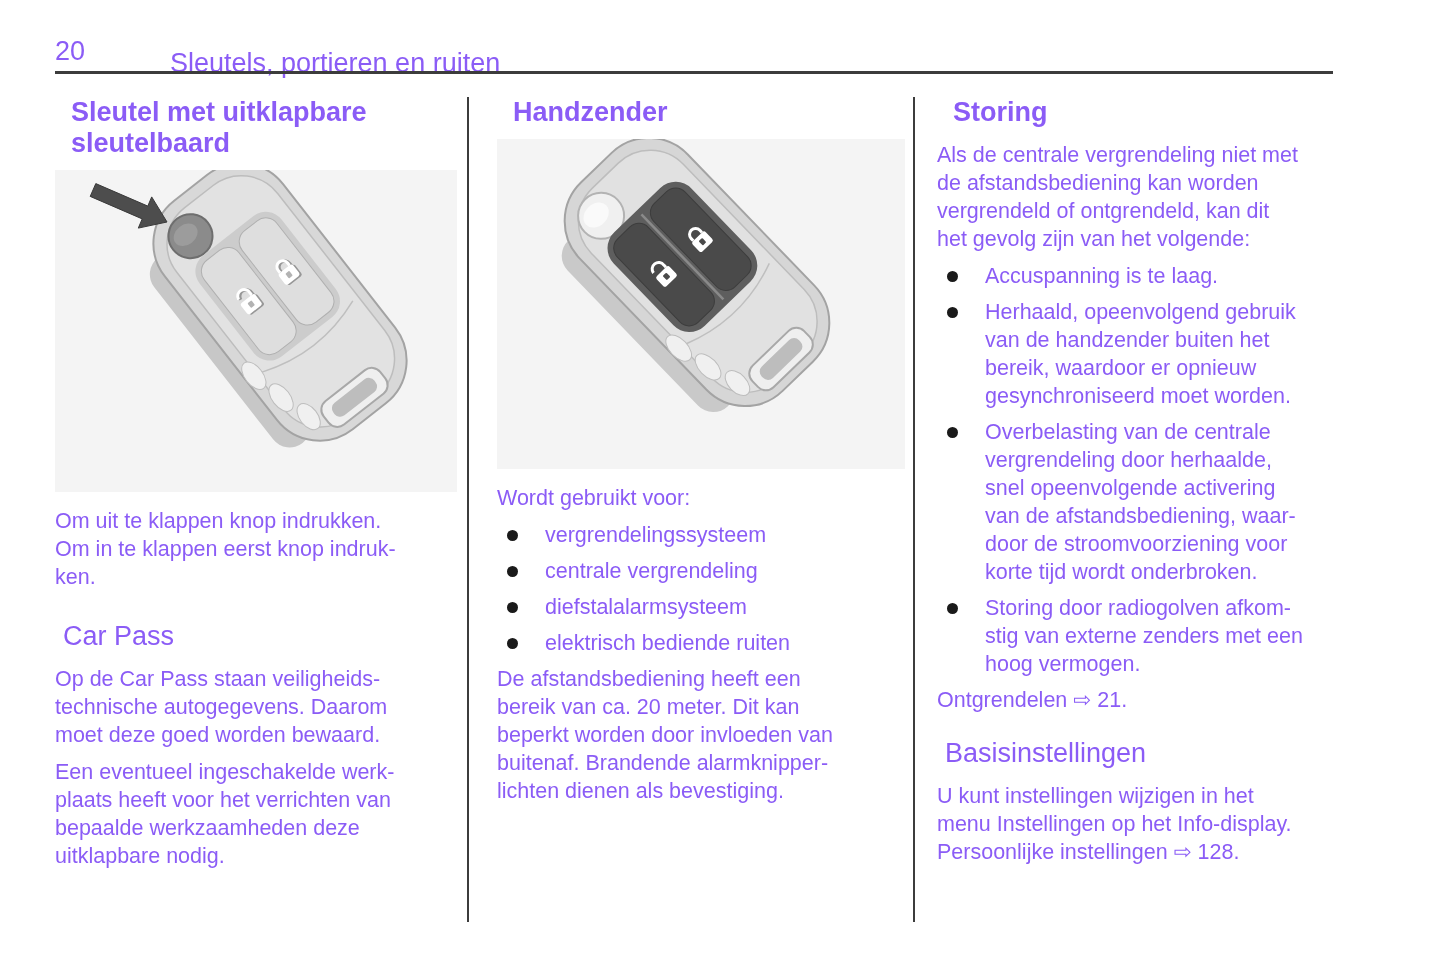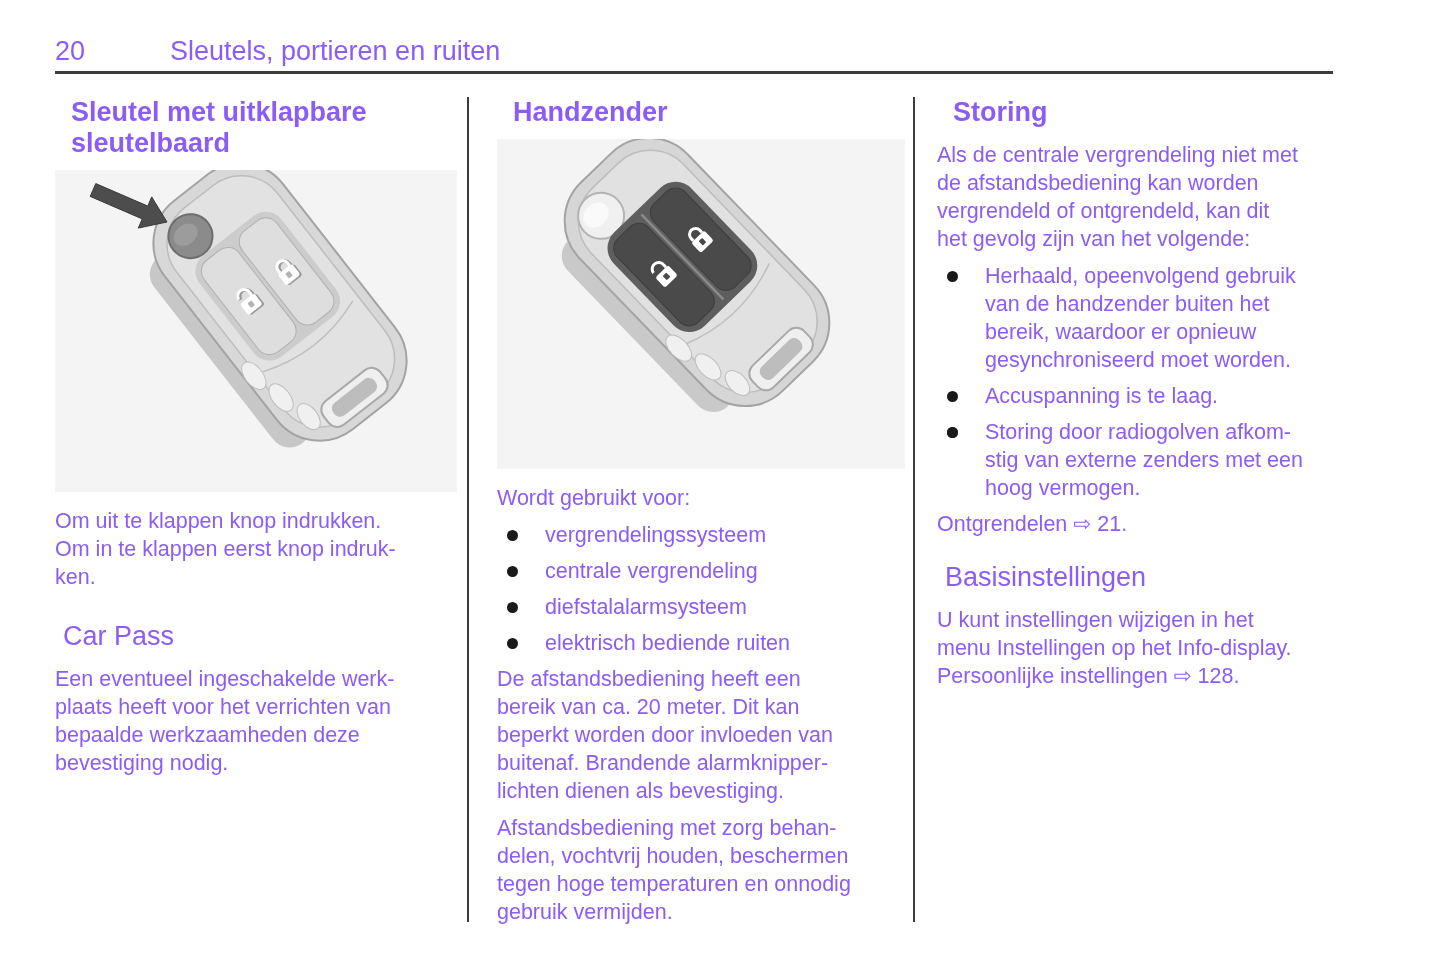--- a/index.html
+++ b/index.html
@@ -8,21 +8,21 @@
     width:1442px;height:965px;
     background:#ffffff;
     font-family:"Liberation Sans", sans-serif;
     color:#8b5cf6;
     overflow:hidden;
     padding-left:16px;
   }
   .t{white-space:pre-line;}
   
   .hdr-num{position:absolute;left:55px;top:36px;font-size:27px;}
-  .hdr-title{position:absolute;left:170px;top:36px;font-size:27px;}
+  .hdr-title{position:absolute;left:170px;top:48px;font-size:27px;}
   .hrule{position:absolute;left:55px;top:71px;width:1278px;height:2.5px;background:#3c3c3c;}
   .vrule{position:absolute;top:97px;height:825px;width:2px;background:#3c3c3c;}
   .vrule.v1{left:467px;} .vrule.v2{left:913px;}
   
   .col{position:absolute;top:97px;font-size:21.5px;line-height:28px;}
   .col1{left:55px;width:402px;}
   .col2{left:497px;width:408px;}
   .col3{left:937px;width:400px;}
   h2{font-size:27px;line-height:31px;font-weight:bold;margin:0 0 11px 16px;}
   h3{font-size:27px;line-height:31px;font-weight:normal;margin:30px 0 13px 8px;}
@@ -100,24 +100,27 @@
 
         <polygon points="35.2,26.4 87.2,48.9 83.3,58.1 112,52 96.7,26.9 92.8,36.1 40.8,13.6" fill="#4d4d4d" stroke="#3a3a3a" stroke-width="1"></polygon>
       </svg>
     </div>
 
     <p class="t">Om uit te klappen knop indrukken.
 Om in te klappen eerst knop indruk-
 ken.</p>
 
     <h3>Car Pass</h3>
+    <p class="t">Op de Car Pass staan veiligheids-
+technische autogegevens. Daarom
+moet deze goed worden bewaard.</p>
     <p class="t">Een eventueel ingeschakelde werk-
 plaats heeft voor het verrichten van
 bepaalde werkzaamheden deze
-bevestiging nodig.</p>
+uitklapbare nodig.</p>
   </div>
 
   <div class="col col2">
     <h2 class="t">Handzender</h2>
 
     <div class="figure" style="width:408px;height:330px;">
       <svg width="408" height="330" viewBox="0 0 408 330">
         <g transform="translate(200,133) rotate(-44)">
           <rect x="-92" y="-112" width="42" height="230" rx="21" fill="#c9c9c9"></rect>
           <rect x="-75" y="-145" width="150" height="290" rx="54" fill="#d6d6d6" stroke="#a3a3a3" stroke-width="2"></rect>
@@ -161,39 +164,40 @@
       <div class="bitem"><span class="dot"></span><span class="t">vergrendelingssysteem</span></div>
       <div class="bitem"><span class="dot"></span><span class="t">centrale vergrendeling</span></div>
       <div class="bitem"><span class="dot"></span><span class="t">diefstalalarmsysteem</span></div>
       <div class="bitem"><span class="dot"></span><span class="t">elektrisch bediende ruiten</span></div>
     </div>
     <p class="t">De afstandsbediening heeft een
 bereik van ca. 20 meter. Dit kan
 beperkt worden door invloeden van
 buitenaf. Brandende alarmknipper-
 lichten dienen als bevestiging.</p>
-    <p class="t">Afstandsbediening met zorg behan-
-delen, vochtvrij houden, beschermen
-tegen hoge temperaturen en onnodig
-gebruik vermijden.</p>
   </div>
 
   <div class="col col3">
     <h2 class="t" style="margin-bottom:13px;">Storing</h2>
     <p class="t">Als de centrale vergrendeling niet met
 de afstandsbediening kan worden
 vergrendeld of ontgrendeld, kan dit
 het gevolg zijn van het volgende:</p>
     <div class="blist">
+      <div class="bitem"><span class="dot"></span><span class="t">Accuspanning is te laag.</span></div>
       <div class="bitem"><span class="dot"></span><span class="t">Herhaald, opeenvolgend gebruik
 van de handzender buiten het
 bereik, waardoor er opnieuw
 gesynchroniseerd moet worden.</span></div>
-      <div class="bitem"><span class="dot"></span><span class="t">Accuspanning is te laag.</span></div>
-      <div class="bitem"><span class="dot"></span></div>
+      <div class="bitem"><span class="dot"></span><span class="t">Overbelasting van de centrale
+vergrendeling door herhaalde,
+snel opeenvolgende activering
+van de afstandsbediening, waar-
+door de stroomvoorziening voor
+korte tijd wordt onderbroken.</span></div>
       <div class="bitem"><span class="dot"></span><span class="t">Storing door radiogolven afkom-
 stig van externe zenders met een
 hoog vermogen.</span></div>
     </div>
     <p class="ref t">Ontgrendelen ⇨ 21.</p>
 
     <h3 style="margin-top:24px;">Basisinstellingen</h3>
     <p class="t">U kunt instellingen wijzigen in het
 menu Instellingen op het Info-display.
 Persoonlijke instellingen ⇨ 128.</p>

